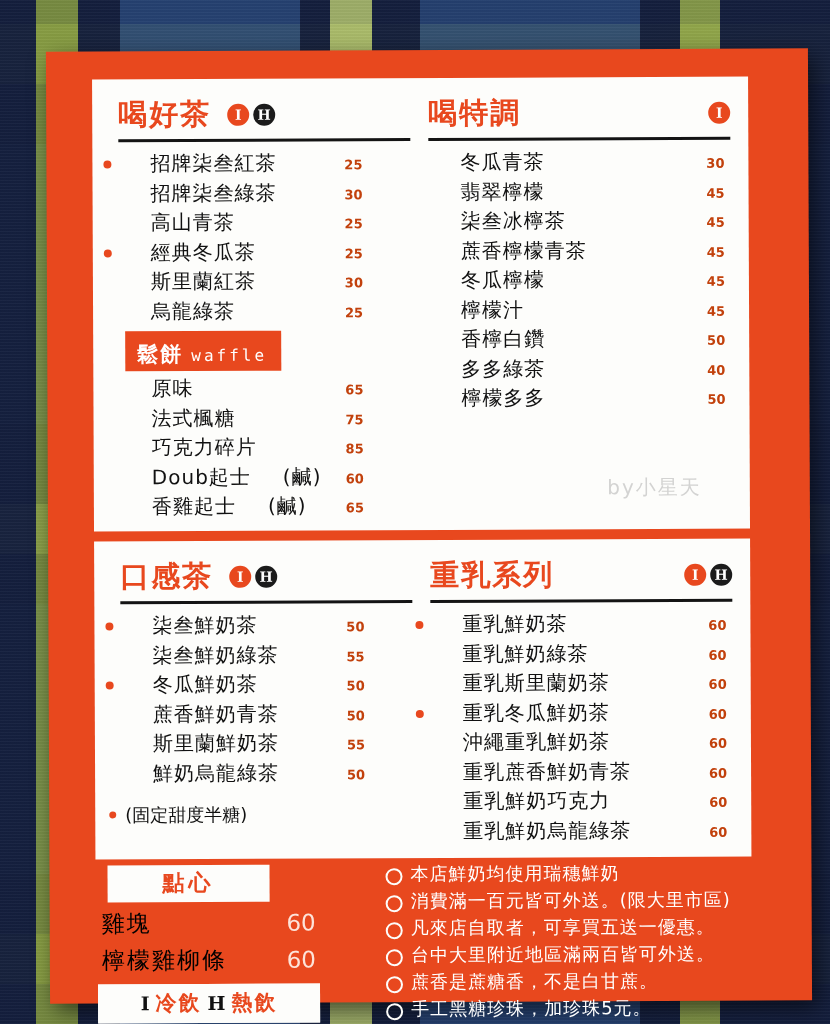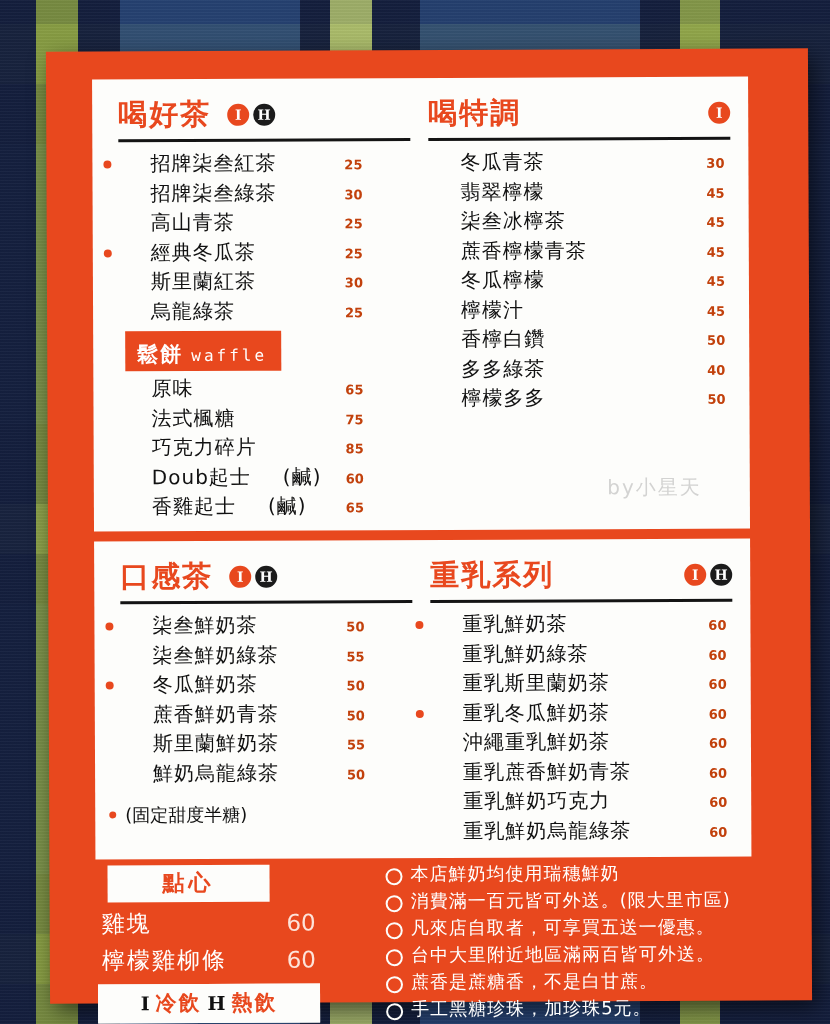--- a/index.html
+++ b/index.html
@@ -216,21 +216,21 @@
   }
   .snack-row {
     display: flex;
     align-items: baseline;
     width: 214px;
     margin: 6px 0 0 6px;
   }
   .snack-name {
     font-family: Liberation Serif, serif;
     font-size: 23px;
-    color: #ffffff;
+    color: #000000;
     letter-spacing: 2px;
   }
   .snack-price {
     margin-left: auto;
     font-family: "DejaVu Sans", sans-serif;
     font-size: 23px;
     color: #fde3d9;
   }
   #legend {
     margin: 8px 0 0 2px;

